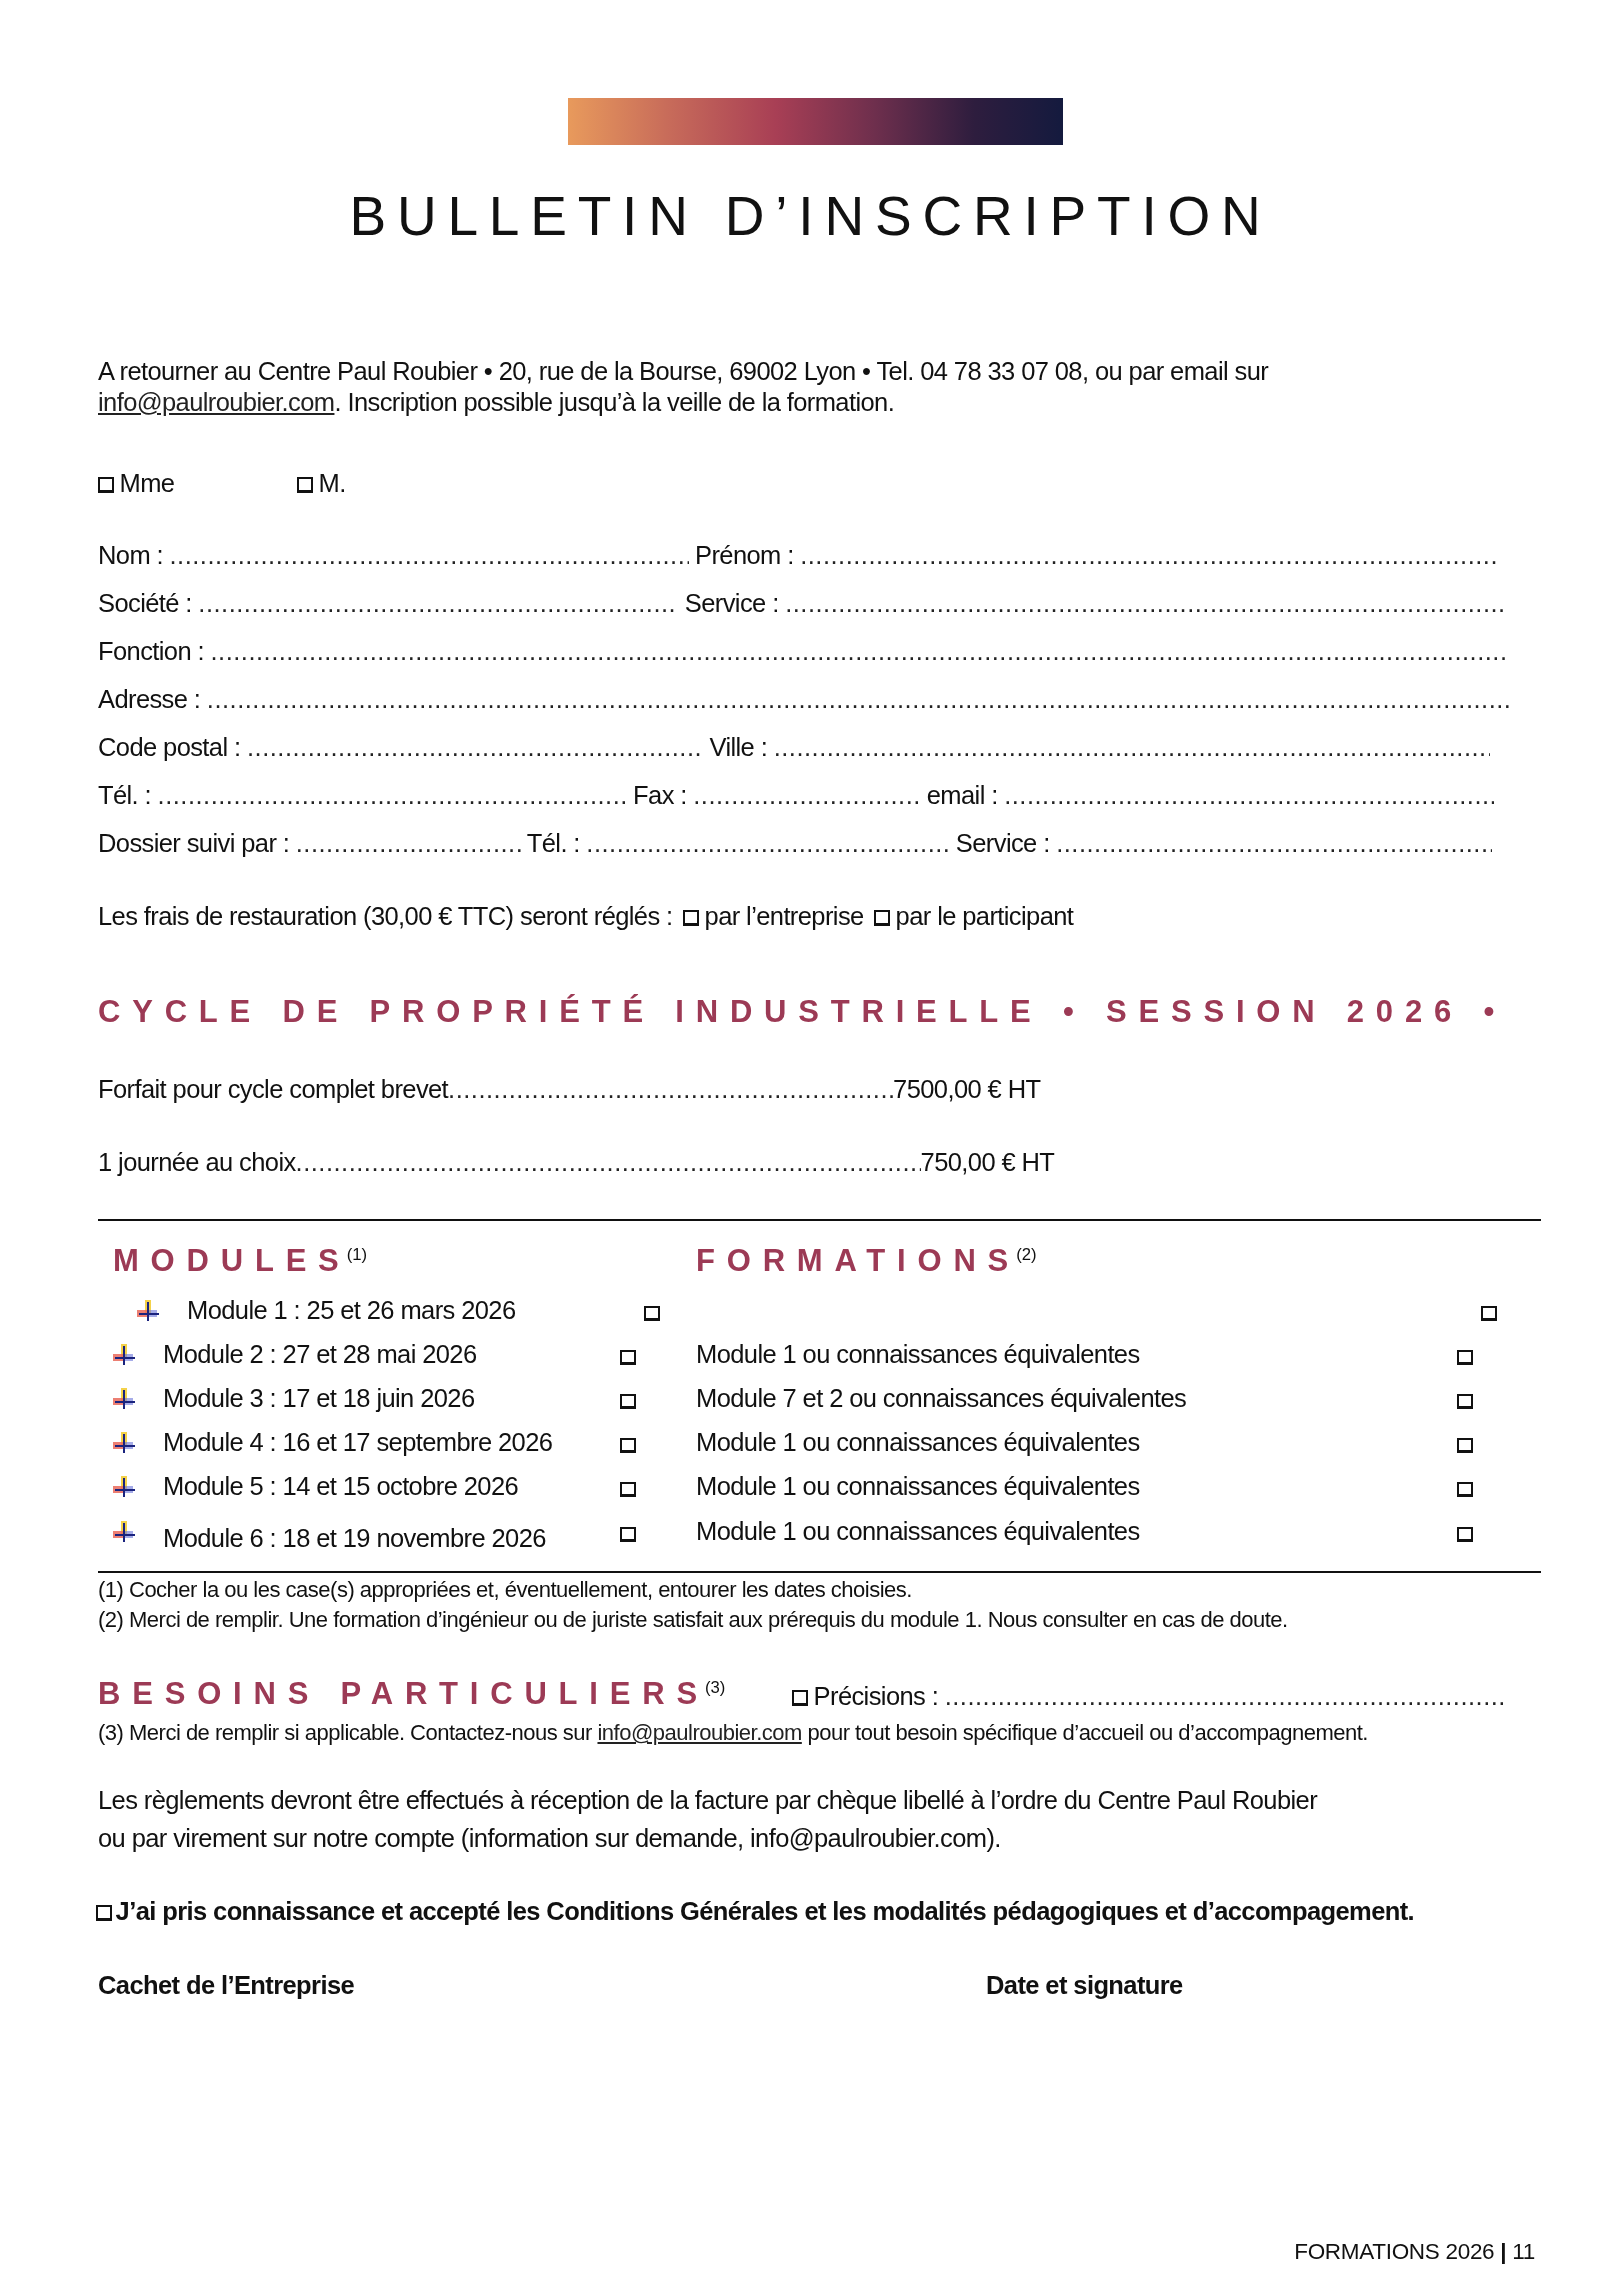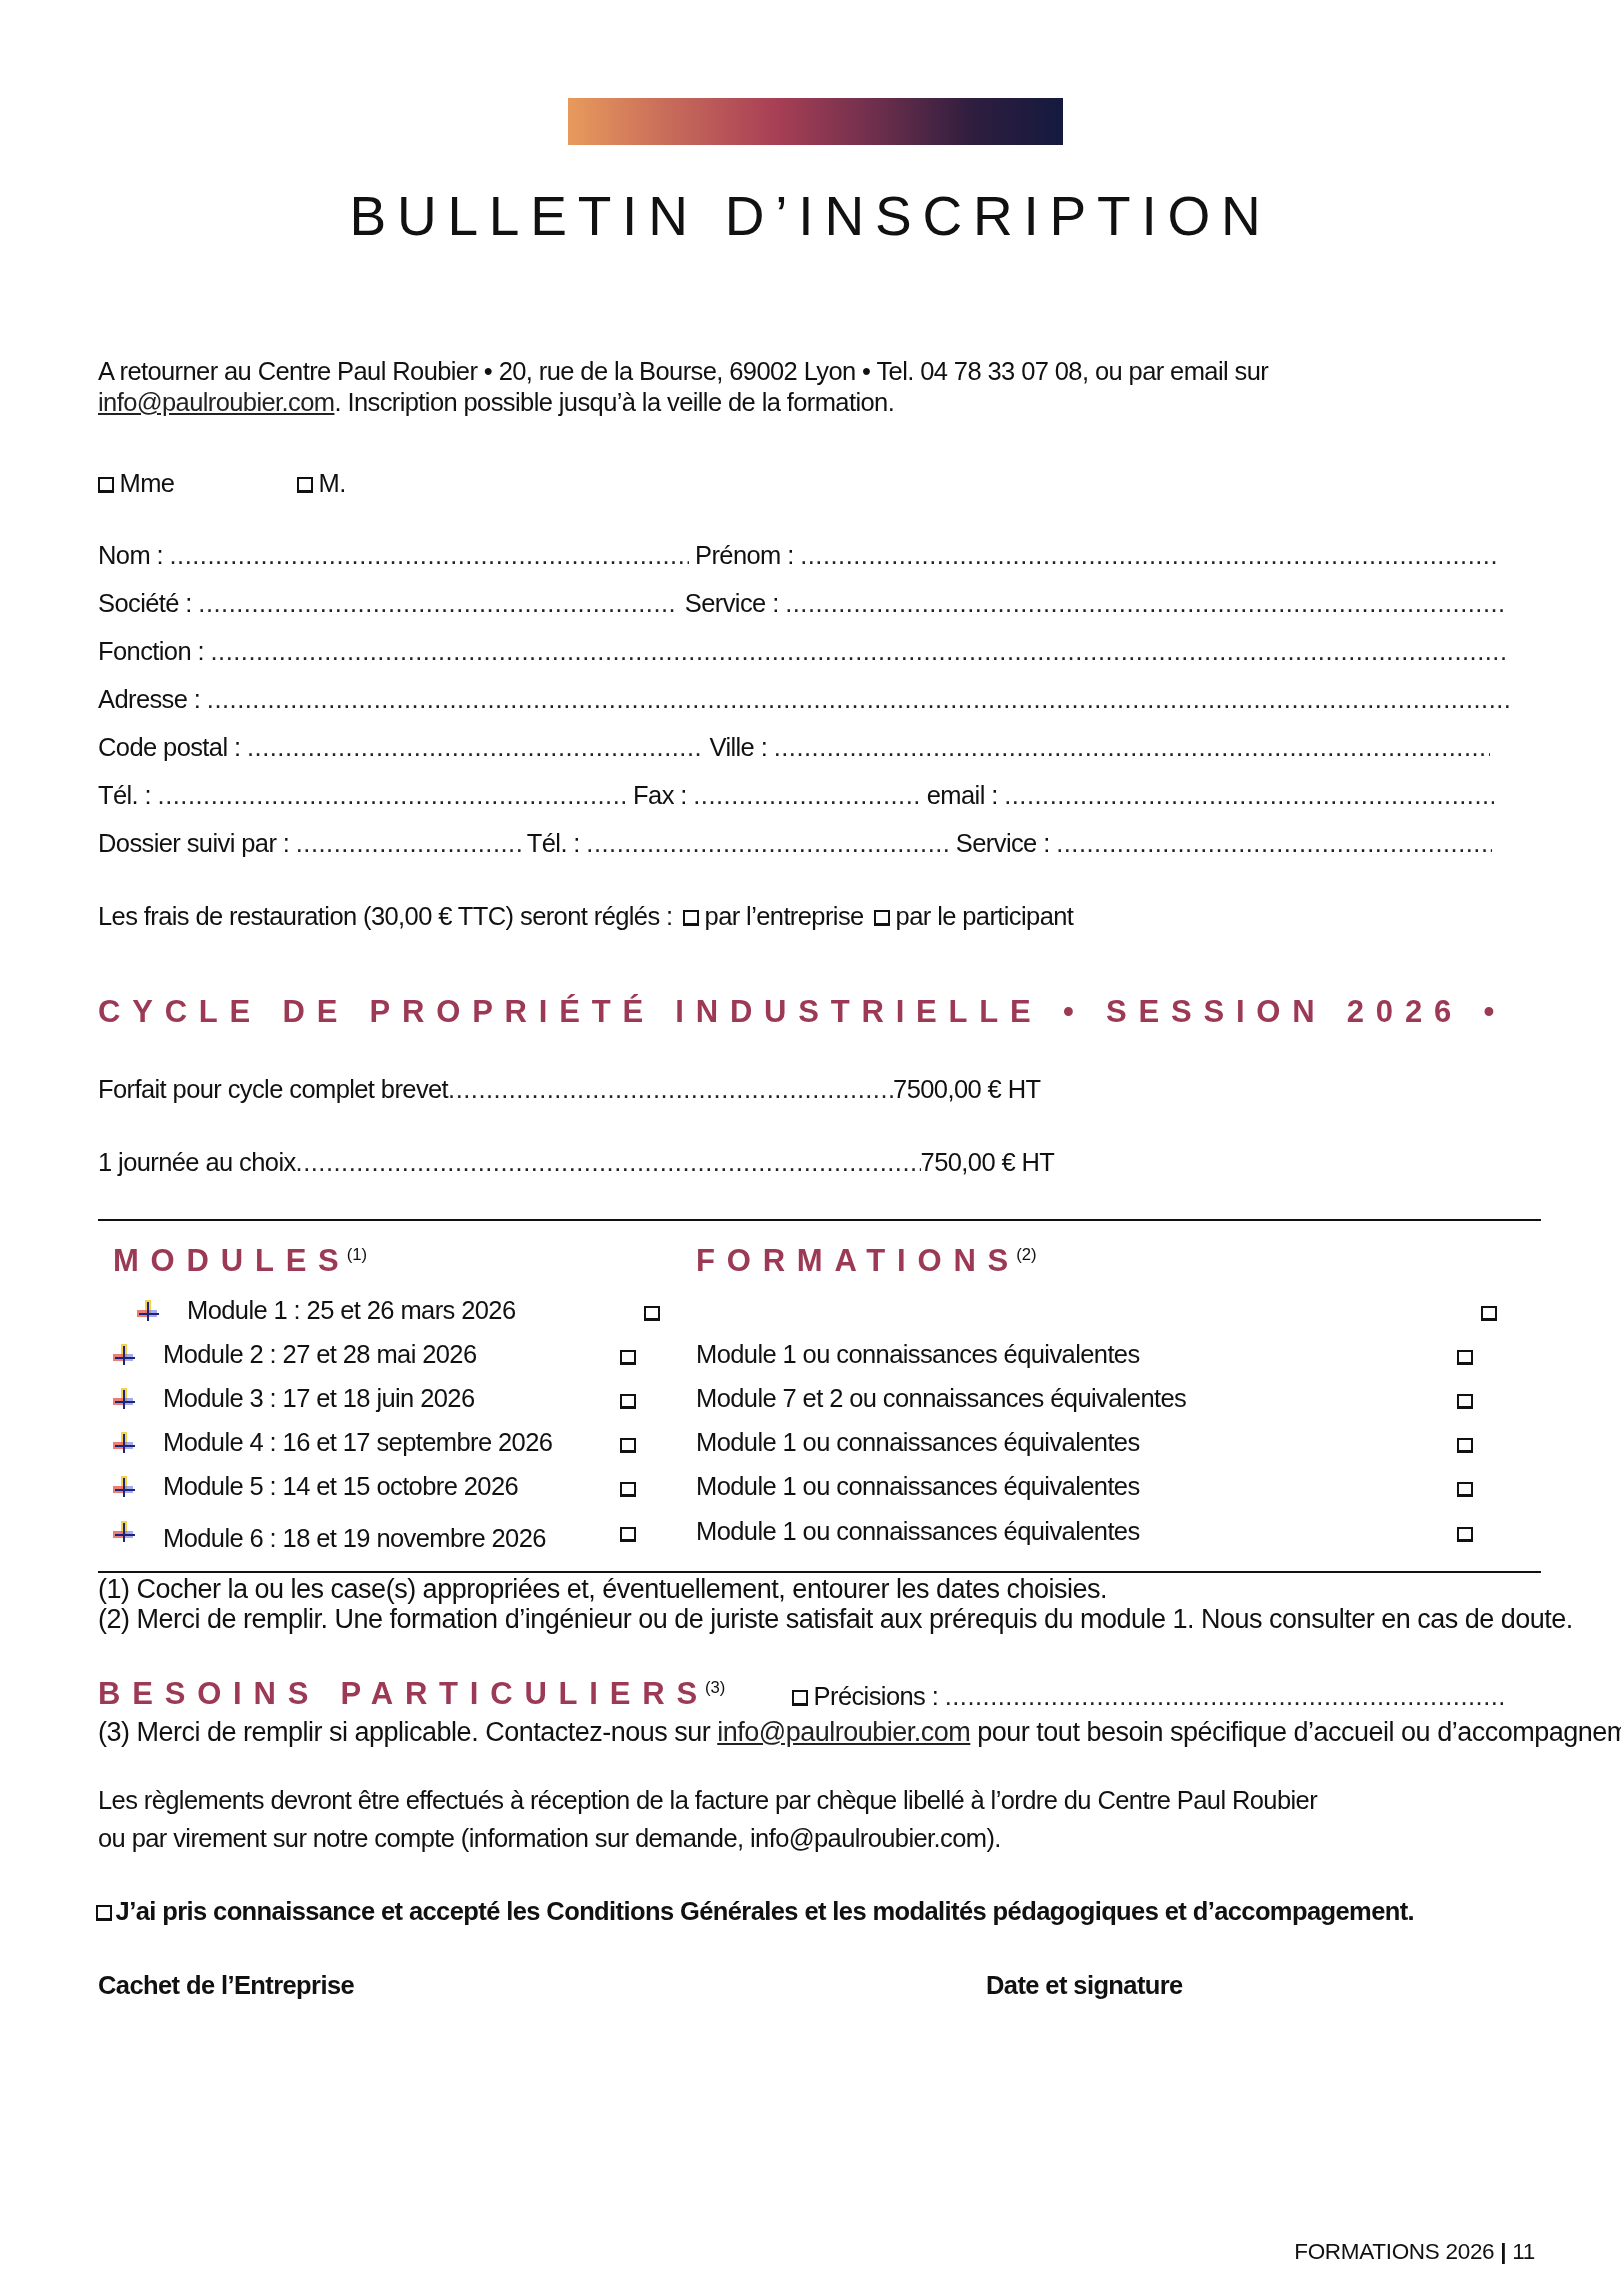--- a/index.html
+++ b/index.html
@@ -1,20 +1,20 @@
 <!DOCTYPE html>
 <html><head>
 <meta charset="utf-8">
 <style>
   html, body { margin:0; padding:0; background:#ffffff; }
   body { width:1621px; height:2293px; position:relative; overflow:hidden;
          font-family:"Liberation Sans", sans-serif; color:#111; }
   .abs { position:absolute; }
   .txt { font-size:25.5px; line-height:29px; white-space:nowrap; font-family:"Liberation Sans", sans-serif; letter-spacing:-0.6px; }
-  .small { font-size:27px; line-height:25.5px; white-space:nowrap; letter-spacing:-0.5px; }
+  .small { font-size:22px; line-height:25.5px; white-space:nowrap; letter-spacing:-0.5px; }
   .gradbar { left:568px; top:98px; width:495px; height:47px;
              background:linear-gradient(90deg,#e89a5c 0%,#c86c5a 20%,#a83f55 42%,#6e2f4d 62%,#2e1d3e 82%,#141a3e 100%); }
   .title { left:0; width:1621px; top:184px; text-align:center; font-size:55px; letter-spacing:10.8px; color:#111; font-family:"Liberation Sans", sans-serif; font-weight:normal; }
   .link { text-decoration:underline; color:#222; }
   .chk { display:inline-block; width:15.7px; height:15.7px; border:2px solid #111; border-right-width:2.9px; border-bottom-width:3.9px; vertical-align:-1px; margin-right:5.9px; box-sizing:border-box; background:#fff; }
   .dots { display:inline-block; overflow:hidden; vertical-align:bottom; letter-spacing:0.5px; color:#222; }
   .sectitle { color:#9c3a55; font-weight:bold; letter-spacing:11.8px; font-size:31px; white-space:nowrap; }
   .sup { font-size:16.7px; vertical-align:super; letter-spacing:0; color:#111; font-weight:normal; margin-left:-3.9px; }
   .rule { left:98px; width:1443px; height:0; border-top:2.5px solid #111; }
   .bullet { position:absolute; width:21.6px; height:21.6px; }

